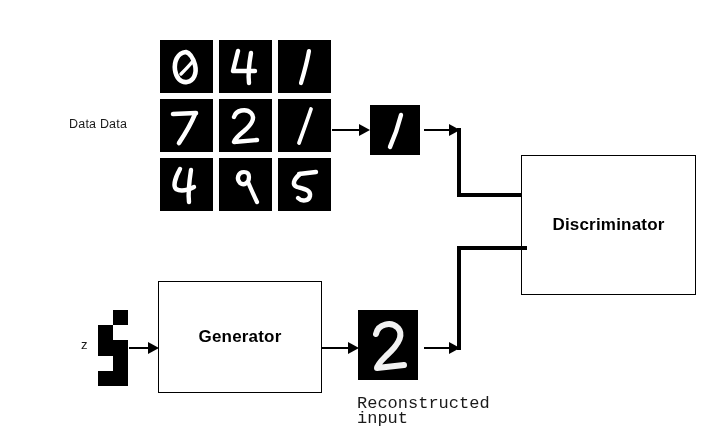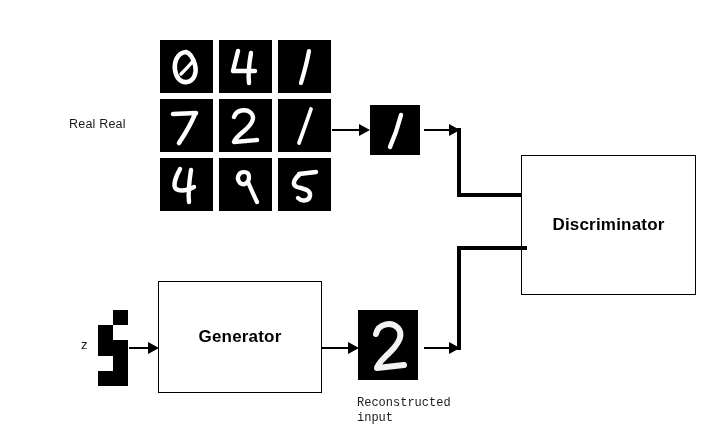--- a/index.html
+++ b/index.html
@@ -26,21 +26,21 @@
     white-space: nowrap;
   }
   .label-z {
     left: 81px; top: 337px;
     font-size: 13px;
     color: #1a1a1a;
   }
   .caption-recon {
     left: 357px; top: 396px;
     font-family: "Liberation Mono", monospace;
-    font-size: 12px;
+    font-size: 17px;
     line-height: 15px;
     color: #1a1a1a;
     width: 130px;
     white-space: pre-wrap;
   }
 
   
   .module-box {
     border: 1.6px solid #000000;
     background: #ffffff;
@@ -89,21 +89,21 @@
   .cell-off { background: #000000; }
 
   
   .conn { overflow: visible; }
 </style>
 </head>
 <body>
 
 <div id="canvas">
 
-  <div class="abs label-real">Real Real</div>
+  <div class="abs label-real">Data Data</div>
 
   <div class="abs" id="mnist-grid">
 
     <div class="tile">
       <svg viewBox="0 0 53 53">
         <path d="M26 12 C17 13 14 22 15 30 C16 38 21 43 27 42 C34 41 37 33 35 25 C33 18 30 13 26 12 Z" fill="none" stroke="#ffffff" stroke-width="4.6" stroke-linecap="round"></path>
         <path d="M21 34 C25 30 29 26 33 21" fill="none" stroke="#ffffff" stroke-width="3.4" stroke-linecap="round"></path>
       </svg>
     </div>
 

